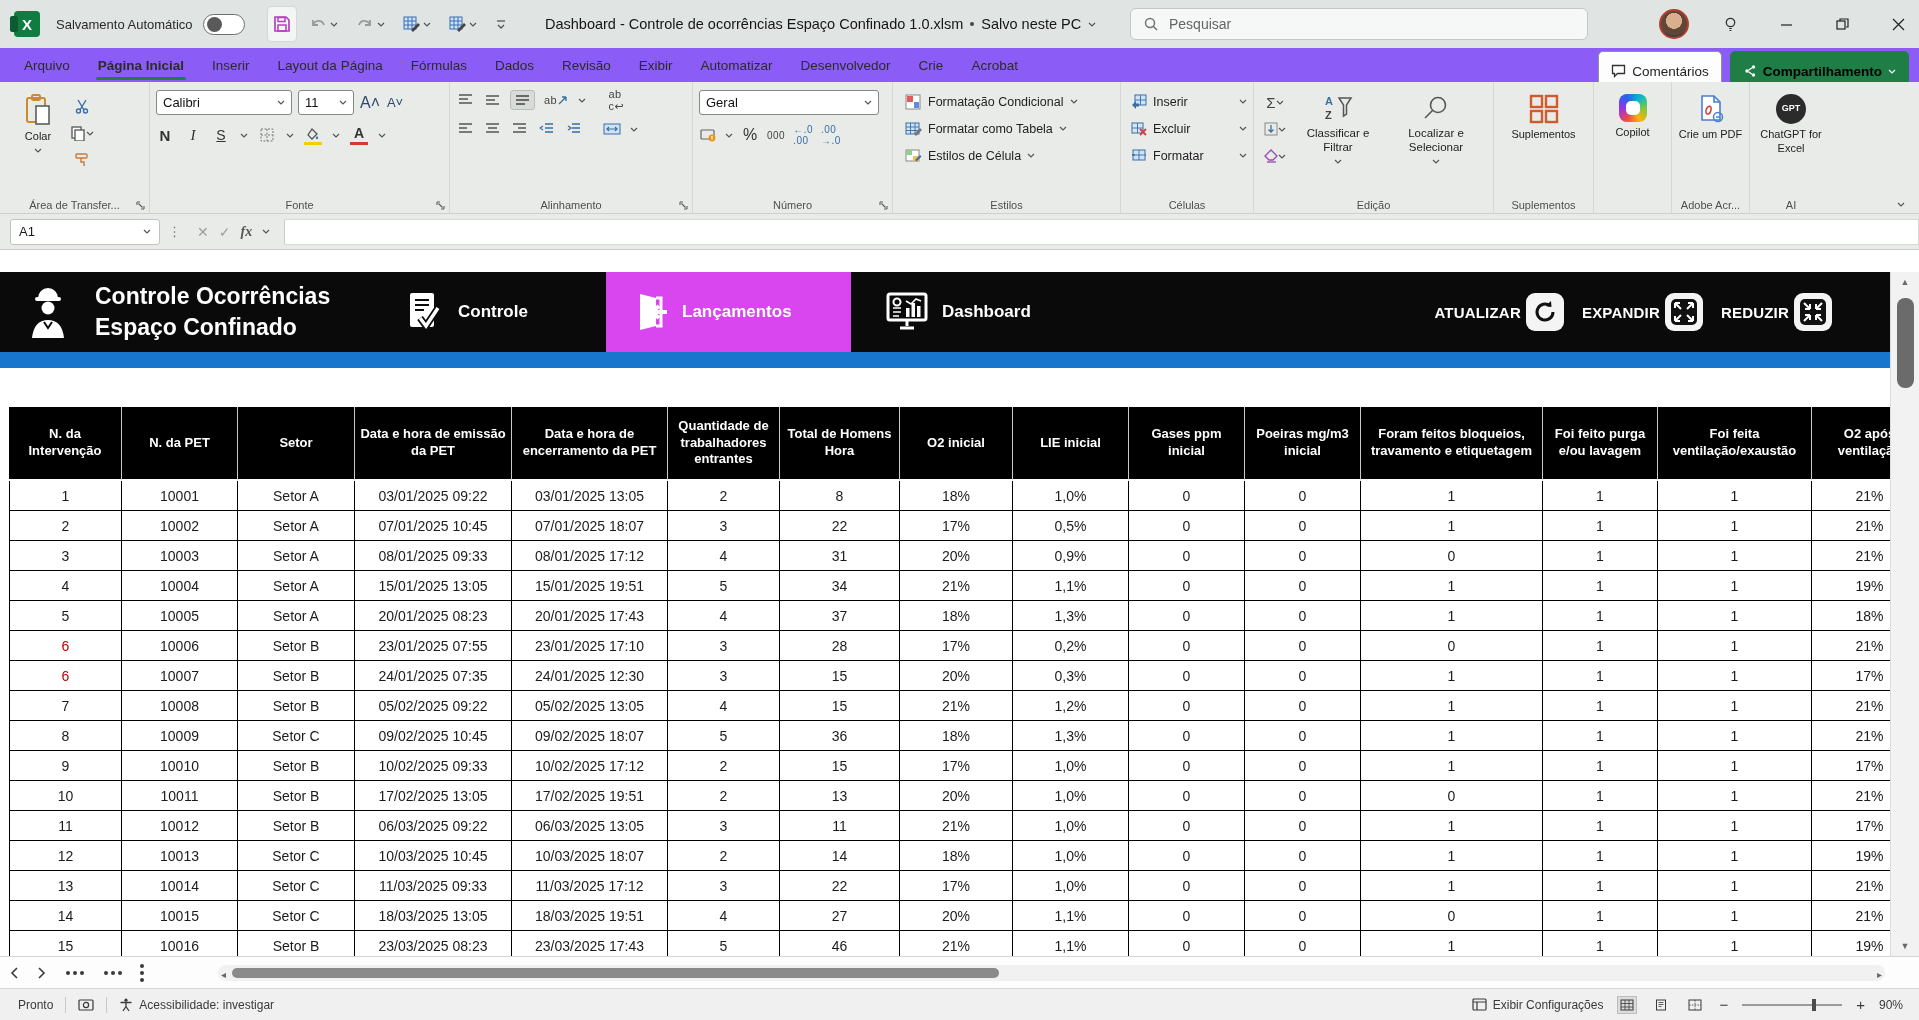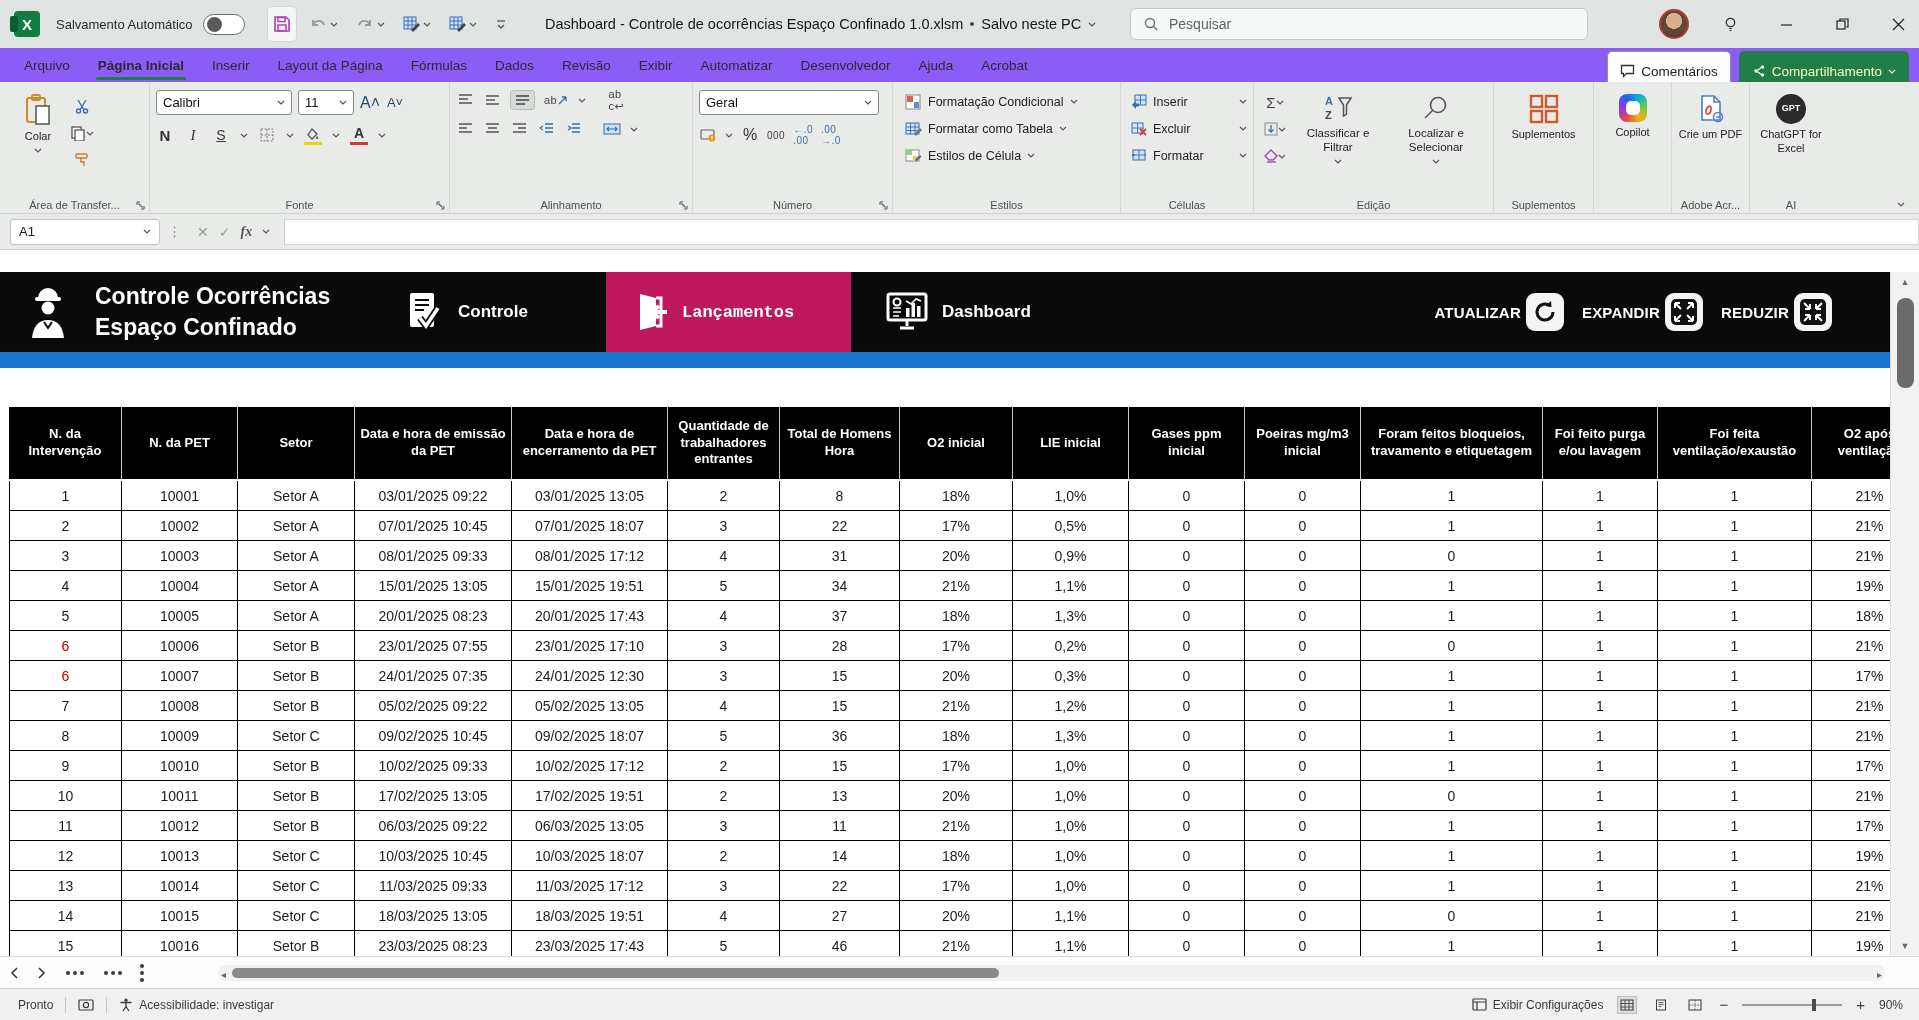--- a/index.html
+++ b/index.html
@@ -31,21 +31,21 @@
   .winbtn{width:30px;height:30px;display:flex;align-items:center;justify-content:center}
 
   
   #menubar{position:absolute;left:0;top:48px;width:1919px;height:34px;background:#8b5cf6;display:flex;align-items:center}
   #menu-tabs{display:flex;align-items:center;padding-left:10px;gap:0}
   .mtab{padding:0 14px;font-size:13.5px;color:#2b2b2b;height:34px;display:flex;align-items:center;position:relative;white-space:nowrap}
   .mtab.active{font-weight:bold}
   .mtab.active:after{content:"";position:absolute;left:12px;right:12px;bottom:2px;height:3px;background:#1e7e45;border-radius:2px}
   .menu-right{position:absolute;right:10px;top:51px;display:flex;gap:8px;align-items:center}
   .pillbtn{height:40px;border-radius:5px;display:flex;align-items:center;gap:6px;padding:0 12px;font-size:13.5px;border:1px solid #8d938f;background:#fdfdfd;color:#222}
-  .pillbtn.green{background:#1e7e45;border-color:#1e7e45;color:#fef9c3;font-weight:normal}
+  .pillbtn.green{background:#1e7e45;border-color:#1e7e45;color:#000000;font-weight:bold}
 
   
   #ribbon{position:absolute;left:0;top:82px;width:1919px;height:132px;background:#e9ebe9;border-bottom:1px solid #cdd1ce;display:flex}
   .rgroup{position:relative;height:132px;border-right:1px solid #d4d7d4;padding:6px 6px 24px 6px;flex:none}
   .glabel{position:absolute;bottom:3px;left:0;right:0;text-align:center;font-size:11px;color:#4c514e;white-space:nowrap;overflow:hidden}
   .launcher{position:absolute;bottom:4px;right:4px;color:#5a5f5c}
   .bigbtn{display:flex;flex-direction:column;align-items:center;justify-content:flex-start;gap:4px;height:100px;padding-top:6px;
           font-size:11px;color:#222;text-align:center;line-height:1.25}
   .selbox{background:#fff;border:1px solid #838a86;border-radius:3px;height:25px;display:flex;align-items:center;
           justify-content:space-between;padding:0 6px;font-size:13px;color:#111}
@@ -236,21 +236,21 @@
         <div class="mtab">Arquivo</div>
         <div class="mtab active">Página Inicial</div>
         <div class="mtab">Inserir</div>
         <div class="mtab">Layout da Página</div>
         <div class="mtab">Fórmulas</div>
         <div class="mtab">Dados</div>
         <div class="mtab">Revisão</div>
         <div class="mtab">Exibir</div>
         <div class="mtab">Automatizar</div>
         <div class="mtab">Desenvolvedor</div>
-        <div class="mtab">Ajuda</div>
+        <div class="mtab">Crie</div>
         <div class="mtab">Acrobat</div>
       </div>
   </div>
   <div class="menu-right">
     <button class="pillbtn">
       <svg width="15" height="14" viewBox="0 0 15 14">
           <path d="M1.5 1.5h12v8h-7l-3 3v-3h-2z" fill="none" stroke="#333" stroke-width="1.3"></path>
         </svg>
       <span>Comentários</span>
     </button>
@@ -740,21 +740,21 @@
     <div class="btab" style="left:396px;padding:0 10px">
       <svg width="38" height="42" viewBox="0 0 38 42">
         <rect x="4" y="2" width="24" height="34" rx="2" fill="#fff"></rect>
         <path d="M9 9h14M9 14h14M9 19h9" stroke="#0a0a0a" stroke-width="2"></path>
         <path d="M14 27l6 8 12-18" fill="none" stroke="#0a0a0a" stroke-width="7"></path>
         <path d="M14 27l6 8 12-18" fill="none" stroke="#fff" stroke-width="3.5"></path>
       </svg>
       <span>Controle</span>
     </div>
 
-    <div class="btab active" id="tab-lanc" style="left: 606px; width: 245px; padding-left: 26px; background: #be185d; font-family: Liberation Mono, monospace;">
+    <div class="btab active" id="tab-lanc" style="left: 606px; width: 245px; padding-left: 26px; background: #d946ef;">
       <svg width="36" height="42" viewBox="0 0 36 42">
         <path d="M8 3 L24 7 V35 L8 39 Z" fill="#fff"></path>
         <path d="M24 7 h5 v28 h-5" fill="none" stroke="#fff" stroke-width="3"></path>
         <path d="M35 21 H22 M27 15 l-7 6 7 6" fill="none" stroke="#fff" stroke-width="4"></path>
       </svg>
       <span>Lançamentos</span>
     </div>
 
     <div class="btab" style="left:876px;padding:8px 10px">
       <svg width="42" height="40" viewBox="0 0 42 40">

